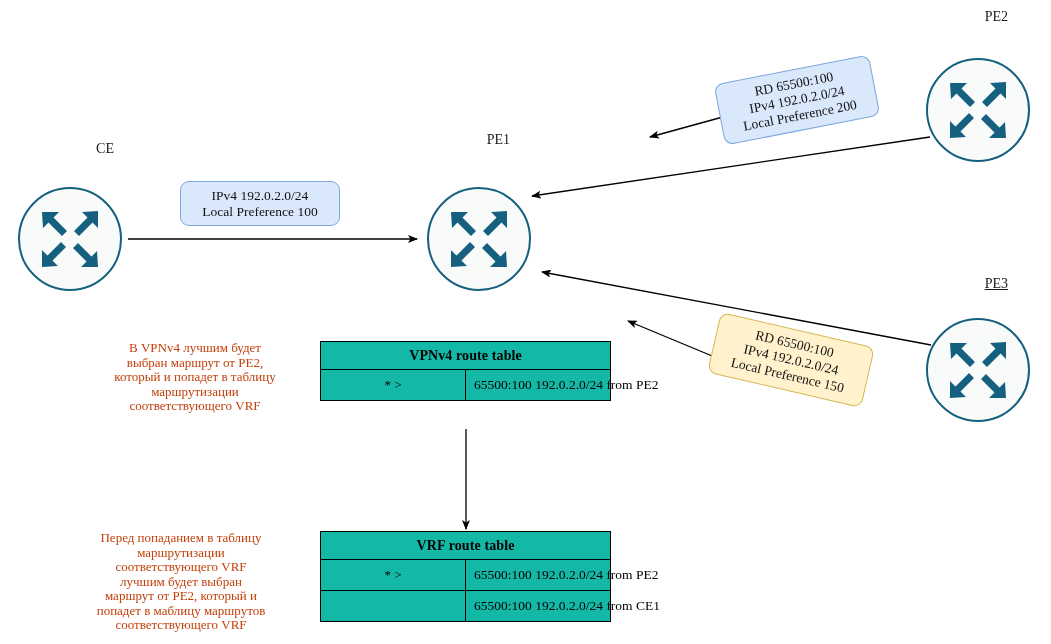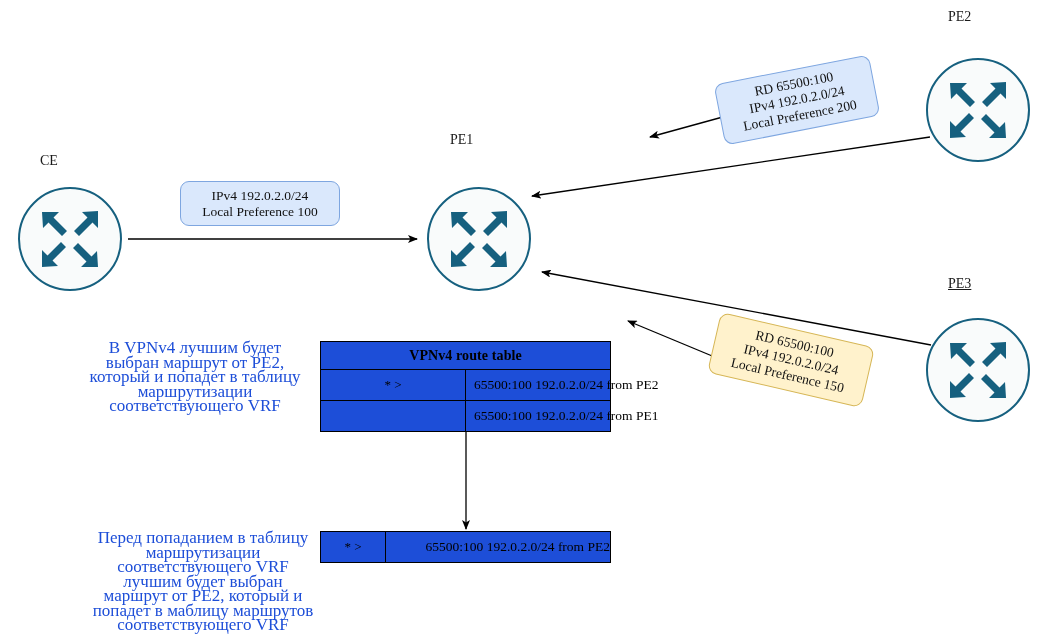--- a/index.html
+++ b/index.html
@@ -45,21 +45,21 @@
     position: absolute;
     left: 0; top: 0;
     width: 104px;
     height: 104px;
   }
   .node-label {
     position: absolute;
     font-size: 14px;
     color: #1a1a1a;
     white-space: nowrap;
-    text-align: left;
+    text-align: right;
     font-family: "Liberation Serif", "DejaVu Serif", serif;
   }
 
   
   .callout {
     position: absolute;
     box-sizing: border-box;
     border-radius: 9px;
     font-size: 13.5px;
     line-height: 16px;
@@ -77,21 +77,21 @@
   }
   .callout.yellow {
     background: #fff2cc;
     border: 1px solid #d6b656;
   }
 
   
   .rt {
     position: absolute;
     border-collapse: collapse;
-    background: #1d4ed8;
+    background: #14b8a6;
     font-size: 13.5px;
     font-family: "Liberation Serif", "DejaVu Serif", serif;
     table-layout: fixed;
   }
   .rt th, .rt td {
     border: 1px solid #000000;
     color: #000000;
     padding: 0;
   }
   .rt th.title {
@@ -110,23 +110,23 @@
   .rt td.route {
     text-align: right;
     padding-left: 8px;
     height: 30px;
     white-space: nowrap;
   }
 
   
   .note {
     position: absolute;
-    font-size: 17px;
+    font-size: 13px;
     line-height: 14.5px;
-    color: #1d4ed8;
+    color: #c2410c;
     text-align: center;
     white-space: pre-line;
     font-family: "Liberation Serif", "DejaVu Serif", serif;
   }
 </style>
 </head>
 <body>
 
 <div id="canvas">
 
@@ -143,21 +143,21 @@
 
     <line x1="931" y1="345" x2="542" y2="272" stroke="#000000" stroke-width="1.3" marker-end="url(#ah)"></line>
 
     <line x1="730" y1="115" x2="650" y2="137" stroke="#000000" stroke-width="1.3" marker-end="url(#ah)"></line>
 
     <line x1="717" y1="358" x2="628" y2="321" stroke="#000000" stroke-width="1.3" marker-end="url(#ah)"></line>
 
     <line x1="466" y1="429" x2="466" y2="529" stroke="#000000" stroke-width="1.3" marker-end="url(#ah)"></line>
   </svg>
 
-  <div class="node-label" style="left:40px; top:141px; width:60px;margin-top:12px;">CE</div>
+  <div class="node-label" style="left:54px; top:141px; width:60px;">CE</div>
   <div class="router" style="left:18px; top:187px;">
     <div class="disc"></div>
     <svg class="glyph" viewBox="0 0 104 104" xmlns="http://www.w3.org/2000/svg">
       <g fill="#16607f">
 
         <path d="M24,25 L41,25 L35.5,30.5 L49,44 L44,49 L30.5,35.5 L25,41 Z"></path>
 
         <path d="M80,24 L80,41 L74.5,35.5 L61,49 L56,44 L69.5,30.5 L64,25 Z"></path>
 
         <path d="M24,80 L24,63 L29.5,68.5 L43,55 L48,60 L34.5,73.5 L40,79 Z"></path>
@@ -216,46 +216,49 @@
   <div class="callout yellow" style="left:712px; top:329px; width:158px; height:62px; transform:rotate(13deg);">RD 65500:100
 IPv4 192.0.2.0/24
 Local Preference 150</div>
 
   <div class="note" style="left:73px; top:341px; width:244px;">В VPNv4 лучшим будет
 выбран маршрут от PE2,
 который и попадет в таблицу
 маршрутизации
 соответствующего VRF</div>
 
-  <div class="note" style="left:81px; top:531px; width:244px;">Перед попаданием в таблицу
+  <div class="note" style="left:59px; top:531px; width:244px;">Перед попаданием в таблицу
 маршрутизации
 соответствующего VRF
 лучшим будет выбран
 маршрут от PE2, который и
 попадет в маблицу маршрутов
 соответствующего VRF</div>
 
   <table class="rt" style="left:320px; top:341px; width:291px;">
     <tbody>
         <tr>
       <th class="title" colspan="2">VPNv4 route table</th>
     </tr>
     <tr>
       <td class="flag">* &gt;</td>
       <td class="route">65500:100 192.0.2.0/24 from  PE2</td>
     </tr>
-    <tr>
-      <td class="flag"></td>
-      <td class="route">65500:100 192.0.2.0/24 from  PE1</td>
-    </tr>
   </tbody>
     </table>
 
   <table class="rt" style="left:320px; top:531px; width:291px;">
     <tbody>
+        <tr>
+      <th class="title" colspan="2">VRF route  table</th>
+    </tr>
     <tr>
       <td class="flag">* &gt;</td>
       <td class="route">65500:100 192.0.2.0/24 from  PE2</td>
     </tr>
+    <tr>
+      <td class="flag"></td>
+      <td class="route">65500:100 192.0.2.0/24 from  CE1</td>
+    </tr>
   </tbody>
     </table>
 
 </div>
 
 </body></html>

